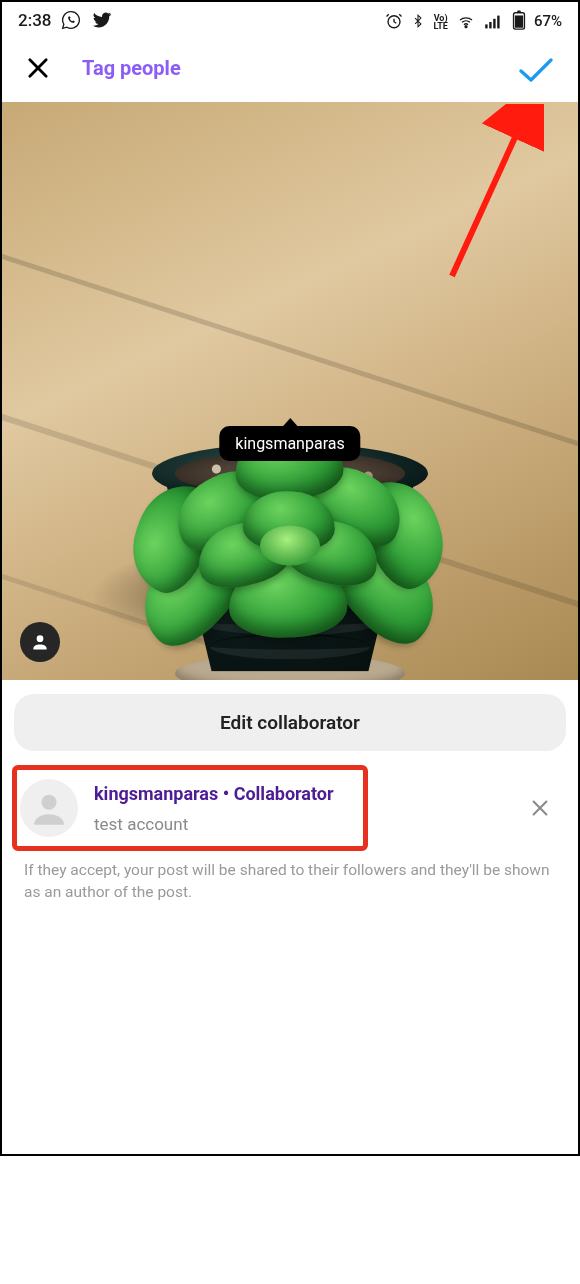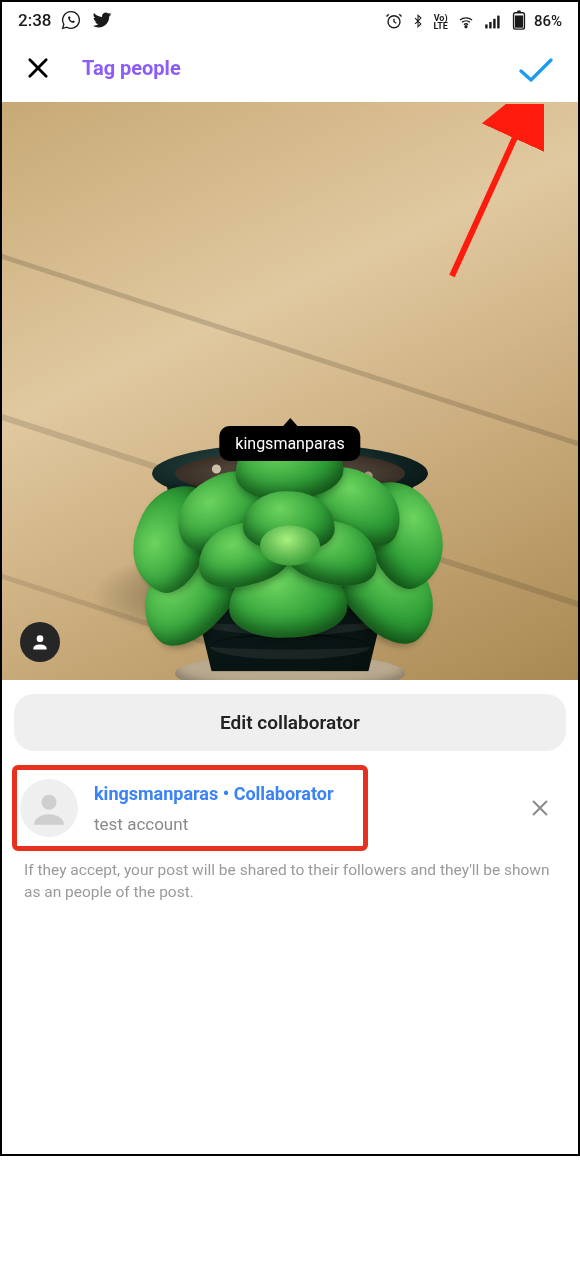--- a/index.html
+++ b/index.html
@@ -135,21 +135,21 @@
   }
   .red-box {
     position:absolute; left:10px; right:210px; top:4px; bottom:4px;
     border:5px solid #e8301f; border-radius:6px; pointer-events:none;
   }
   .collab-avatar {
     width:58px; height:58px; border-radius:50%; background:#efefef;
     display:flex; align-items:center; justify-content:center; flex-shrink:0;
   }
   .collab-text { flex:1; min-width:0; }
-  .collab-line1 { font-size:18px; font-weight:700; color:#3b82f6; }
+  .collab-line1 { font-size:18px; font-weight:700; color:#4c1d95; }
   .collab-line2 { font-size:17px; color:#8a8a8a; margin-top:10px; }
   .remove-x { width:40px; height:40px; display:flex; align-items:center; justify-content:center; cursor:pointer; color:#777; }
 
   .hint-text {
     padding: 4px 22px; font-size:15.5px; color:#9a9a9a; line-height:1.45;
   }
 
   
   .arrow-annot { position:absolute; top:102px; right:34px; pointer-events:none; z-index:50;}
 
@@ -201,21 +201,21 @@
             <rect x="16" y="2" width="3" height="16" fill="#1a1a1a"></rect>
           </svg>
       </span>
       <span>
         <svg width="14" height="20" viewBox="0 0 14 22">
             <rect x="1" y="3" width="12" height="18" rx="2" fill="none" stroke="#1a1a1a" stroke-width="1.5"></rect>
             <rect x="5" y="0.5" width="4" height="2.5" rx="1" fill="#1a1a1a"></rect>
             <rect x="2.5" y="6" width="9" height="13.5" fill="#1a1a1a"></rect>
           </svg>
       </span>
-      <span>86%</span>
+      <span>67%</span>
     </div>
   </div>
 
   <div class="header">
     <div class="close-x">
       <svg width="28" height="28" viewBox="0 0 24 24" stroke="#000" stroke-width="2.4" stroke-linecap="round">
           <path d="M5 5l14 14M19 5 5 19"></path>
         </svg>
     </div>
     <div class="title">Tag people</div>
@@ -290,21 +290,21 @@
       </div>
       <div class="collab-line2">test account</div>
     </div>
     <div class="remove-x">
       <svg width="22" height="22" viewBox="0 0 24 24" stroke="#8a8a8a" stroke-width="2.2" stroke-linecap="round">
           <path d="M5 5l14 14M19 5 5 19"></path>
         </svg>
     </div>
   </div>
 
-  <div class="hint-text">If they accept, your post will be shared to their followers and they'll be shown as an people of the post.</div>
+  <div class="hint-text">If they accept, your post will be shared to their followers and they'll be shown as an author of the post.</div>
 
   <svg class="arrow-annot" width="110" height="180" viewBox="0 0 110 180">
     <defs>
       <marker id="ah" markerWidth="12" markerHeight="12" refX="3" refY="6" orient="auto">
         <path d="M0 0 L12 6 L0 12 Z" fill="#ff1b0e"></path>
       </marker>
     </defs>
     <line x1="18" y1="172" x2="88" y2="18" stroke="#ff1b0e" stroke-width="6" marker-end="url(#ah)"></line>
   </svg>
 

